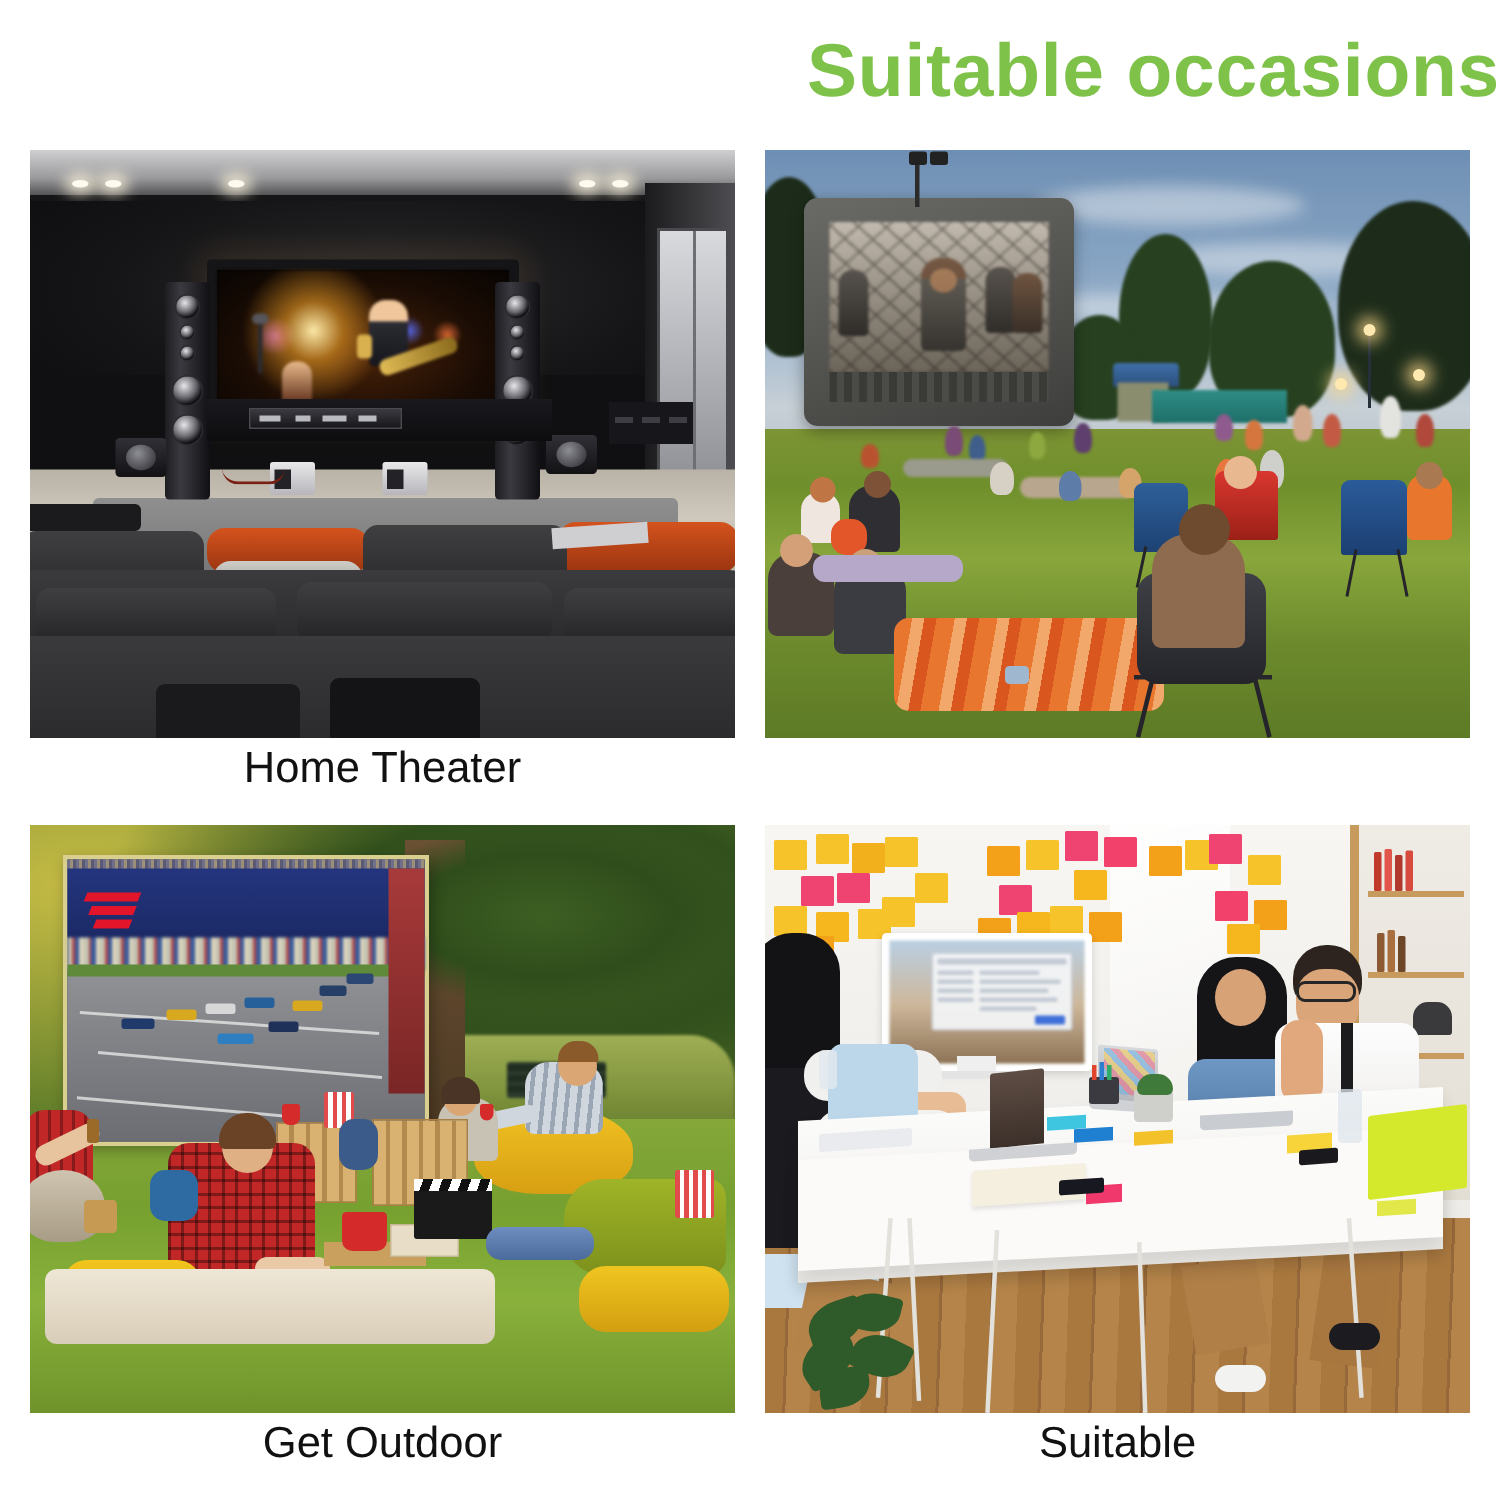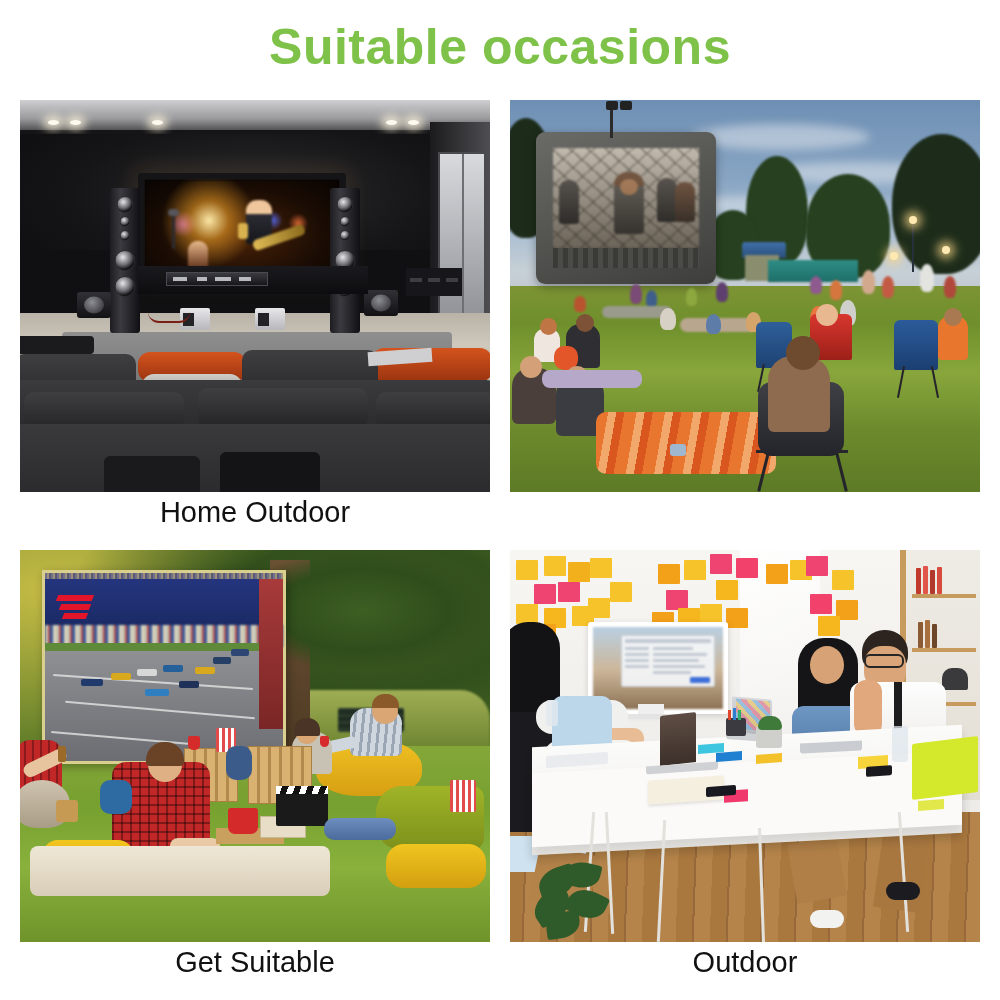--- a/index.html
+++ b/index.html
@@ -238,21 +238,21 @@
   .mt .chairo{position:absolute;border-radius:10px 10px 3px 3px;}
   .mt .plant{position:absolute;}
   .mt .leaf{position:absolute;border-radius:60% 10% 60% 10%;background:#2f5a2a;}
   .mt .greenlap{position:absolute;background:#d4e82c;border-radius:2px;}
 </style>
 </head>
 <body style="background: rgb(255, 255, 255);">
 
 <div class="page">
 
-  <div class="title" style="color: rgb(127, 194, 74);">Suitable occasions</div>
+  <div class="title" style="color: rgb(127, 194, 74); text-align: right;">Suitable occasions</div>
 
   <div class="grid">
 
     <div class="cell">
       <div class="photo ht">
         <div class="lyr ceiling"></div>
         <div class="lyr ceil-edge"></div>
         <div class="lyr downlight" style="left:28px;"></div>
         <div class="lyr downlight" style="left:50px;"></div>
         <div class="lyr downlight" style="left:132px;"></div>
@@ -331,21 +331,21 @@
         <div class="lyr ottoman"></div>
         <div class="lyr mag"></div>
         <div class="lyr sofa-back"></div>
         <div class="lyr cush-dark" style="left:4px;top:292px;width:160px;height:38px;"></div>
         <div class="lyr cush-dark" style="left:178px;top:288px;width:170px;height:40px;"></div>
         <div class="lyr cush-dark" style="left:356px;top:292px;width:120px;height:38px;"></div>
         <div class="lyr" style="left:-10px;top:324px;width:490px;height:70px;background:linear-gradient(180deg,#3a3a3c,#2b2b2d);"></div>
         <div class="lyr" style="left:84px;top:356px;width:96px;height:40px;background:#1a1a1c;border-radius:6px;"></div>
         <div class="lyr" style="left:200px;top:352px;width:100px;height:44px;background:#141416;border-radius:6px;"></div>
       </div>
-      <div class="caption">Home Outdoor</div>
+      <div class="caption">Home Theater</div>
     </div>
 
     <div class="cell">
       <div class="photo om">
         <div class="lyr sky"></div>
         <div class="lyr cloud" style="left:180px;top:24px;width:180px;height:26px;"></div>
         <div class="lyr cloud" style="left:250px;top:62px;width:200px;height:22px;"></div>
         <div class="lyr cloud" style="left:150px;top:96px;width:230px;height:18px;"></div>
         <div class="lyr grass"></div>
 
@@ -533,21 +533,21 @@
         <div class="lyr" style="left:36px;top:250px;width:22px;height:22px;background:#c69a52;border-radius:3px;"></div>
 
         <div class="lyr" style="left:356px;top:236px;width:108px;height:64px;
              background:linear-gradient(180deg,#9fb427,#7d901c);border-radius:26px 12px 12px 26px;"></div>
         <div class="lyr" style="left:304px;top:268px;width:72px;height:22px;border-radius:10px;
              background:linear-gradient(180deg,#6e8dc0,#4b6b9c);"></div>
         <div class="lyr popcorn" style="left:430px;top:230px;width:26px;height:32px;"></div>
         <div class="lyr" style="left:366px;top:294px;width:100px;height:44px;border-radius:18px;
              background:linear-gradient(180deg,#f0c520,#d29f10);"></div>
       </div>
-      <div class="caption">Get Suitable</div>
+      <div class="caption">Get Outdoor</div>
     </div>
 
     <div class="cell">
       <div class="photo mt">
         <div class="lyr wall"></div>
         <div class="lyr sun"></div>
 
         <div class="lyr note" style="left:6px;top:10px;width:22px;height:20px;background:#f7c32a;"></div>
         <div class="lyr note" style="left:34px;top:6px;width:22px;height:20px;background:#f7c32a;"></div>
         <div class="lyr note" style="left:58px;top:12px;width:22px;height:20px;background:#f2b01c;"></div>
@@ -693,17 +693,17 @@
         <div class="lyr plant" style="left:18px;top:312px;width:90px;height:80px;">
           <span class="leaf" style="left:10px;top:6px;width:38px;height:28px;transform:rotate(-18deg);"></span>
           <span class="leaf" style="left:36px;top:0px;width:36px;height:26px;transform:rotate(14deg);"></span>
           <span class="leaf" style="left:4px;top:30px;width:40px;height:28px;transform:rotate(-34deg);"></span>
           <span class="leaf" style="left:40px;top:28px;width:38px;height:28px;transform:rotate(26deg);"></span>
           <span class="leaf" style="left:18px;top:50px;width:34px;height:26px;transform:rotate(-8deg);"></span>
         </div>
         <div class="lyr" style="left:300px;top:360px;width:34px;height:18px;background:#f2f2f0;border-radius:9px;"></div>
         <div class="lyr" style="left:376px;top:332px;width:34px;height:18px;background:#1c1c20;border-radius:9px;"></div>
       </div>
-      <div class="caption">Outdoor</div>
+      <div class="caption">Suitable</div>
     </div>
 
   </div>
 </div>
 
 </body></html>

